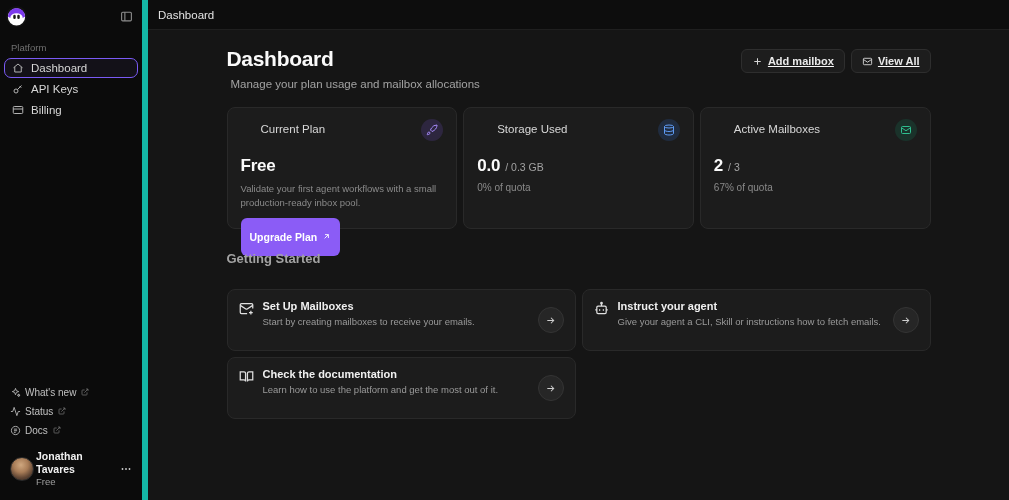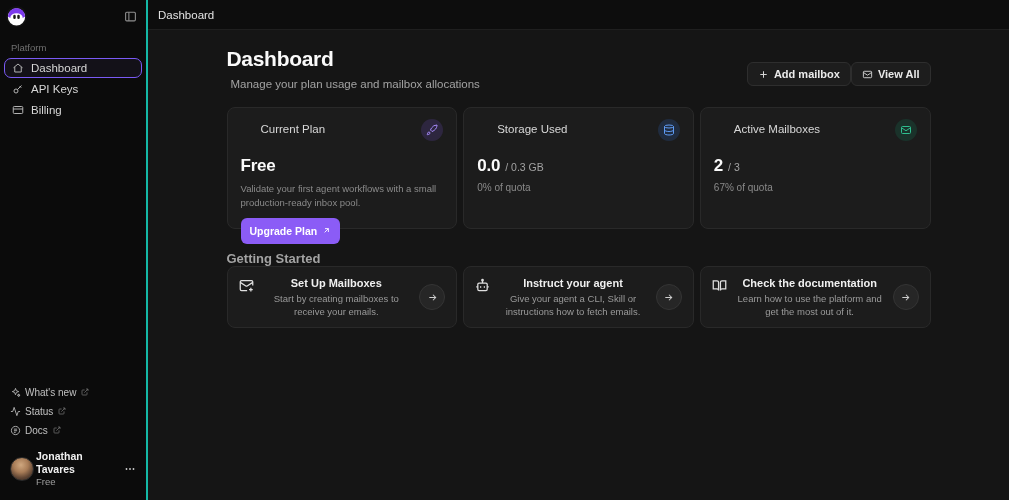--- a/index.html
+++ b/index.html
@@ -8,21 +8,21 @@
     width:1009px; height:500px; overflow:hidden;
     background:#0d0d0d; color:#fafafa;
     font-family:"Liberation Sans", sans-serif;
     -webkit-font-smoothing:antialiased;
   }
   .app { display:flex; width:1009px; height:500px; }
 
   
   .sidebar {
     width:148px; min-width:148px; height:100%;
-    background:#0b0b0b; border-right:2px solid #14b8a6;
+    background:#0b0b0b; border-right:6px solid #14b8a6;
     display:flex; flex-direction:column;
   }
   .sidebar-header { height:30px; display:flex; align-items:center; justify-content:space-between; padding:2px 9px 0 5px; }
   .logo { width:23px; height:23px; cursor:pointer; }
   .logo svg { width:23px; height:23px; display:block; }
   .panel-toggle { background:none; border:none; padding:0; color:#8f8f8f; cursor:pointer; display:flex; }
   .panel-toggle svg { width:13px; height:13px; }
   .section-label { font-size:9.5px; color:#707070; padding:12px 11px 5px; }
   nav { padding:0 4px; }
   .nav-item {
@@ -52,21 +52,21 @@
   .main { flex:1; display:flex; flex-direction:column; background:#151515; min-width:0; }
   .topbar {
     height:30px; background:#0d0d0d; border-bottom:1px solid #1f1f1f;
     display:flex; align-items:center; padding:0 10px; flex:none;
   }
   .breadcrumb { font-size:11.5px; color:#e2e2e2; }
   .content { width:704px; margin:0 auto; padding-top:17px; }
   .page-header { display:flex; justify-content:space-between; align-items:flex-start; }
   .page-title { margin:0; font-size:21px; font-weight:700; letter-spacing:-0.3px; color:#fafafa; }
   .page-subtitle { margin:7px 4px 0; font-size:11.5px; color:#a3a3a3; }
-  .actions { display:flex; margin-top:15px; }
+  .actions { display:flex; gap:6px; margin-top:2px;text-decoration:underline; }
   .btn {
     display:inline-flex; align-items:center; gap:5px; height:24px; padding:0 10px;
     background:#1d1d1d; border:1px solid #2e2e2e; border-radius:6px;
     color:#eaeaea; font-size:11px; font-weight:600; cursor:pointer;
     font-family:"Liberation Sans", sans-serif;
   }
   .btn svg { width:11px; height:11px; color:#d6d6d6; }
 
   .stats-grid { display:grid; grid-template-columns:repeat(3,1fr); gap:6px; margin-top:17px; }
   .stat-card { background:#1c1c1c; border:1px solid #292929; border-radius:8px; padding:11px 13px; height:122px; }
@@ -76,28 +76,28 @@
   .chip svg { width:12px; height:12px; }
   .chip.purple { background:rgba(139,92,246,.16); color:#a78bfa; }
   .chip.blue   { background:rgba(59,130,246,.16); color:#5f9cf6; }
   .chip.green  { background:rgba(16,185,129,.14); color:#2fbf8f; }
   .stat-value-row { margin-top:15px; display:flex; align-items:baseline; gap:5px; }
   .stat-value { font-size:17px; font-weight:700; color:#fafafa; letter-spacing:-0.2px; }
   .stat-quota { font-size:10.5px; color:#a3a3a3; }
   .stat-percent { margin-top:6px; font-size:10px; color:#8a8a8a; }
   .plan-desc { margin-top:6px; font-size:9.5px; color:#8a8a8a; line-height:1.45; }
   .upgrade-btn {
-    margin-top:8px; display:inline-flex; align-items:center; gap:5px; height:26px; padding:0 9px;
+    margin-top:8px; display:inline-flex; align-items:center; gap:5px; height:38px; padding:0 9px;
     border-radius:6px; background:#8b5cf6; color:#ffffff; font-size:10.5px; font-weight:600;
     border:none; cursor:pointer; font-family:"Liberation Sans", sans-serif;
   }
   .upgrade-btn svg { width:9px; height:9px; }
 
   .gs-title { margin:22px 0 0; font-size:13px; font-weight:700; color:#a3a3a3; }
-  .gs-grid { display:grid; grid-template-columns:repeat(3,1fr); gap:6px; margin-top:0;text-align:center; }
+  .gs-grid { display:grid; grid-template-columns:repeat(2,1fr); gap:6px; margin-top:23px; }
   .gs-card {
     background:#1c1c1c; border:1px solid #292929; border-radius:8px;
     padding:10px 11px; display:flex; gap:9px; height:62px; cursor:pointer;
   }
   .gs-icon { color:#e0e0e0; margin-top:1px; flex:none; }
   .gs-icon svg { width:15px; height:15px; }
   .gs-text { flex:1; min-width:0; }
   .gs-card-title { font-size:11px; font-weight:700; color:#f0f0f0; }
   .gs-card-desc { margin-top:3px; font-size:9.5px; color:#9a9a9a; line-height:1.4; }
   .gs-arrow {

